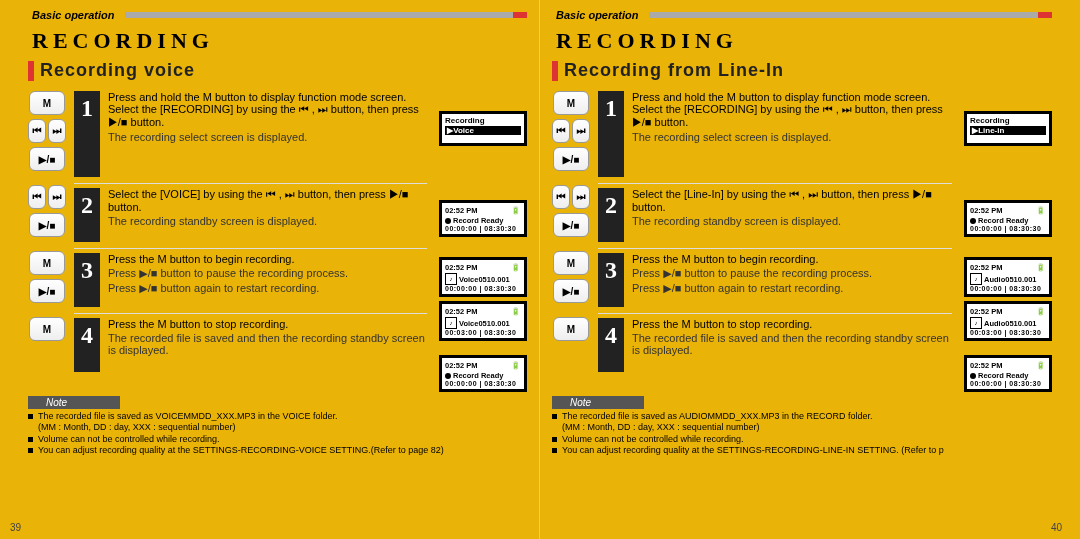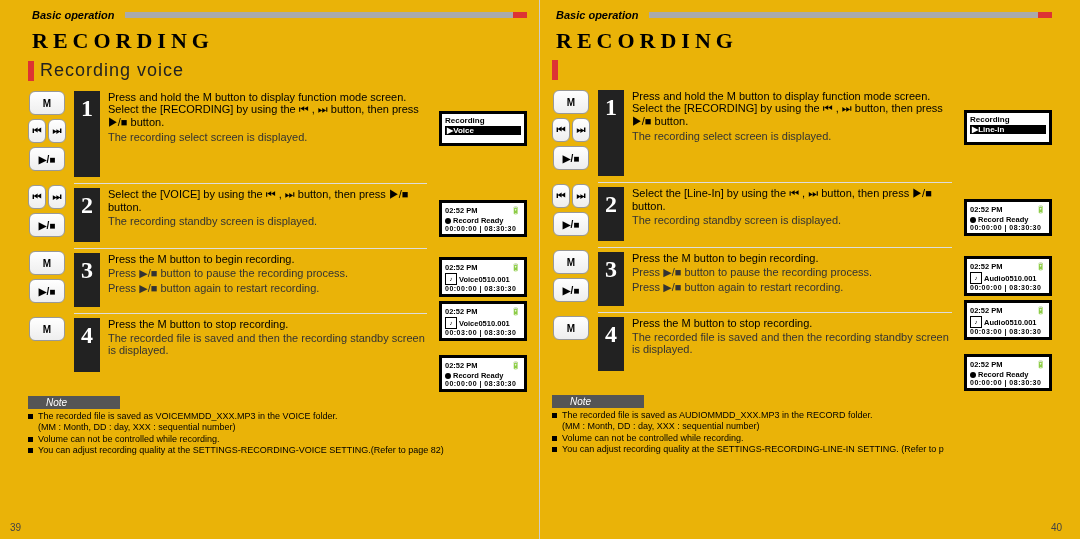--- a/index.html
+++ b/index.html
@@ -6,21 +6,21 @@
   .spread{display:flex;width:1080px;height:539px;background:#eab308;box-sizing:border-box}
   .page{width:540px;height:539px;box-sizing:border-box;position:relative;padding:0 12px 0 28px;border-right:1px solid #ccc}
   .page.right{padding:0 28px 0 12px;border-right:none}
   .hdr{display:flex;align-items:center;height:22px;margin-top:4px}
   .hdr .t{font-style:italic;font-weight:bold;font-size:11px;margin-left:4px}
   .hdr .bar{flex:1;height:6px;margin-left:10px;background:#aaa;position:relative}
   .hdr .bar::after{content:"";position:absolute;right:0;top:0;width:14px;height:6px;background:#d33}
   .h1{font-family:"Times New Roman",serif;font-weight:bold;font-size:22px;letter-spacing:5px;margin:2px 0 6px 4px}
   .h2wrap{display:flex;align-items:center;margin:4px 0 10px 0}
   .h2wrap .redbar{width:6px;height:20px;background:#d33;margin-right:6px}
-  .h2{font-size:18px;font-weight:normal;letter-spacing:1px;color:#222}
+  .h2{font-size:18px;font-weight:bold;letter-spacing:1px;color:#222}
   .body{display:flex;gap:8px}
   .iconcol{width:38px;display:flex;flex-direction:column;align-items:center;gap:4px}
   .ibtn{width:34px;height:28px;border:1px solid #999;border-radius:6px;display:flex;align-items:center;justify-content:center;font-size:10px;font-weight:bold;background:linear-gradient(#fff,#eee)}
   .ibtn.small{height:22px}
   .stepcol{flex:1}
   .step{display:flex;gap:8px;margin-bottom:6px}
   .num{width:26px;min-width:26px;height:82px;background:#222;color:#fff;font-size:24px;font-weight:bold;display:flex;align-items:flex-start;justify-content:center;padding-top:4px;font-family:"Times New Roman",serif}
   .num.short{height:50px}
   .txt{flex:1}
   .txt b{font-weight:normal}
@@ -193,20 +193,21 @@
   </div>
 
   <div class="page right">
     <div class="hdr">
       <span class="t">Basic operation</span>
       <div class="bar"></div>
     </div>
     <div class="h1">RECORDING</div>
     <div class="h2wrap">
       <div class="redbar"></div>
+      <div class="h2">Recording from Line-In</div>
     </div>
 
     <div class="body">
       <div class="iconcol">
         <div class="ibtn small">
             <span>M</span>
           </div>
         <div style="display:flex;gap:2px">
           <div class="ibtn small" style="width:16px">
               <span>⏮</span>

